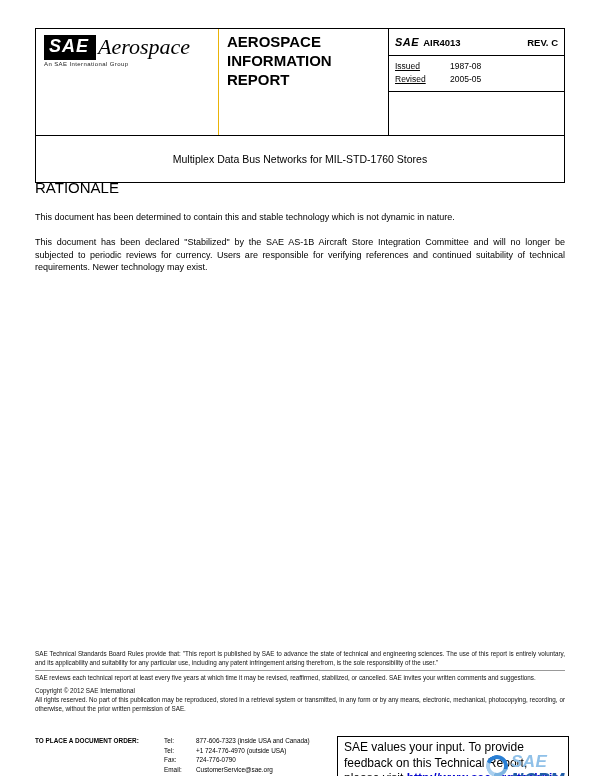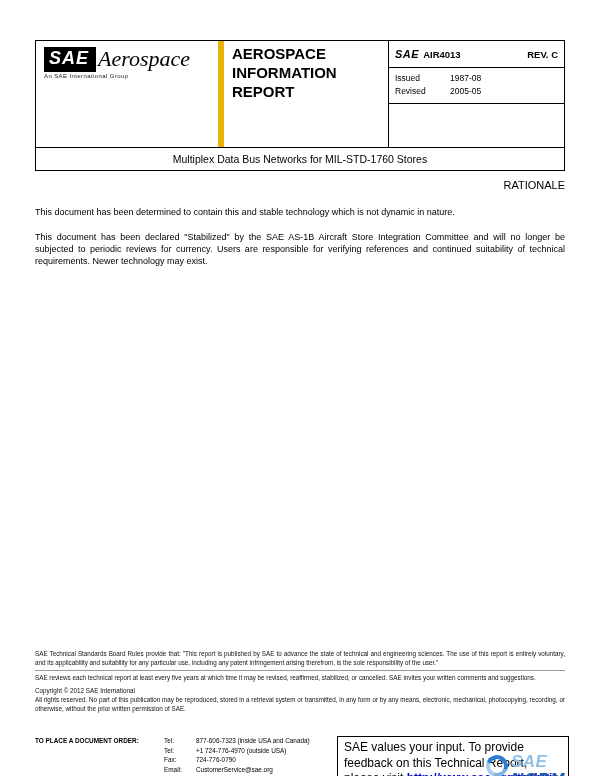--- a/index.html
+++ b/index.html
@@ -5,58 +5,58 @@
   * { margin:0; padding:0; box-sizing:border-box; }
   html,body { background:#e8e8e8; }
   .page {
     position:relative; width:600px; height:776px; margin:0 auto;
     background:#ffffff; color:#000;
     font-family:"Liberation Sans", sans-serif;
     overflow:hidden;
   }
   
   .header-box {
-    position:absolute; left:35px; top:40px; width:530px;
+    position:absolute; left:35px; top:28px; width:530px;
     border:1.5px solid #000;
   }
   .header-top { display:flex; min-height:106px; }
   .logo-cell { width:182px; padding:5px 8px; }
   .sae-box {
     display:inline-block; background:#000; color:#fff;
     font-style:italic; font-weight:bold; font-size:18px;
     padding:1px 7px 3px 5px; letter-spacing:1px;
   }
   .aerospace-word {
     font-family:"Liberation Serif", serif; font-style:italic;
     font-size:22px; margin-left:2px; vertical-align:bottom;
   }
   .logo-tagline { font-size:6px; letter-spacing:.4px; margin-top:1px; color:#222; }
   .title-cell {
-    width:170px; border-left:6px solid #eab308; padding:4px 8px;
+    width:170px; border-left:1px solid #eab308; padding:4px 8px;
     font-weight:bold; font-size:15px; line-height:1.25;
   }
   .title-cell .doc-type { display:block; width:120px; }
   .info-cell { flex:1; border-left:1px solid #000; display:flex; flex-direction:column; font-size:8.5px; }
   .doc-row {
     display:flex; align-items:center; padding:7px 6px;
     border-bottom:1px solid #000; font-weight:bold; font-size:9.5px;
   }
   .doc-sae { font-style:italic; font-size:11px; margin-right:4px; letter-spacing:.5px; }
   .doc-rev { margin-left:auto; }
   .history { padding:4px 6px 5px; border-bottom:1px solid #000; line-height:1.5; }
   .history-row { display:flex; }
-  .history-label { width:55px; }
+  .history-label { width:55px;text-decoration:underline; }
   .superseding { padding:4px 6px 6px; }
   .header-title-row {
     border-top:1.5px solid #000; text-align:center;
-    font-size:10.5px; padding:5px 4px;
+    font-size:10.5px; padding:17px 4px;
   }
   
   .content { position:absolute; left:35px; top:178px; width:530px; font-size:9px; line-height:1.35; }
-  .section-heading { text-align:right; font-size:11px; font-weight:normal; margin-bottom:13px; }
+  .section-heading { text-align:left; font-size:15px; font-weight:normal; margin-bottom:13px; }
   .content p { margin-bottom:13px; }
   .content .justified { text-align:justify; }
   
   .footer { position:absolute; left:35px; top:650px; width:530px; font-size:6.3px; line-height:1.35; color:#111; }
   .footer p { text-align:justify; }
   .footer .rule-top { border-top:1px solid #999; margin-top:3px; padding-top:3px; }
   .footer .copyright-line { margin-top:4px; text-align:left; }
   .footer .rights-line { margin-top:1px; }
   
   .order-block {

